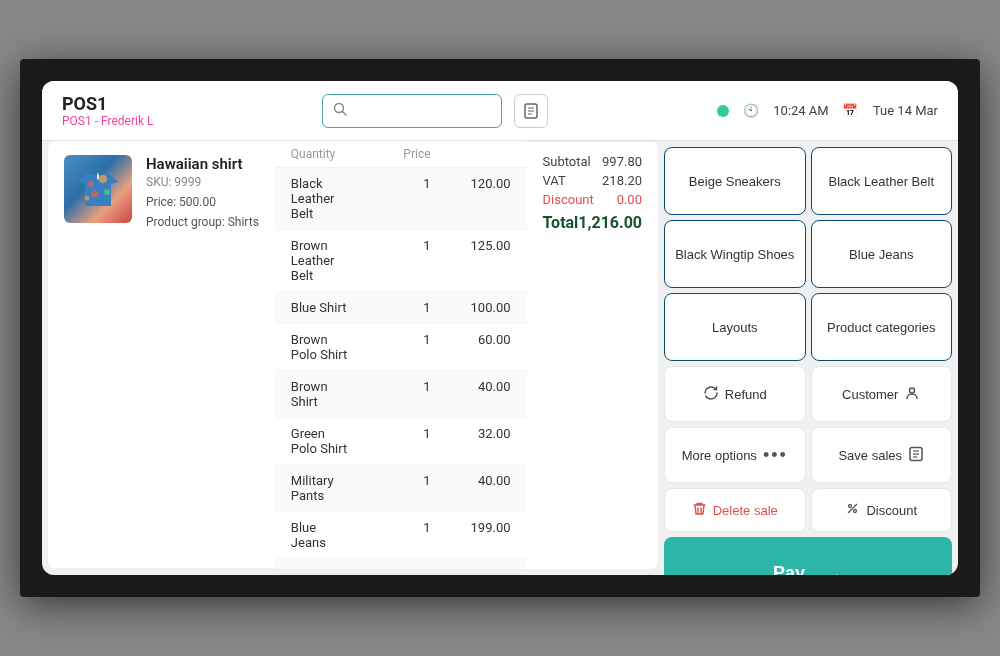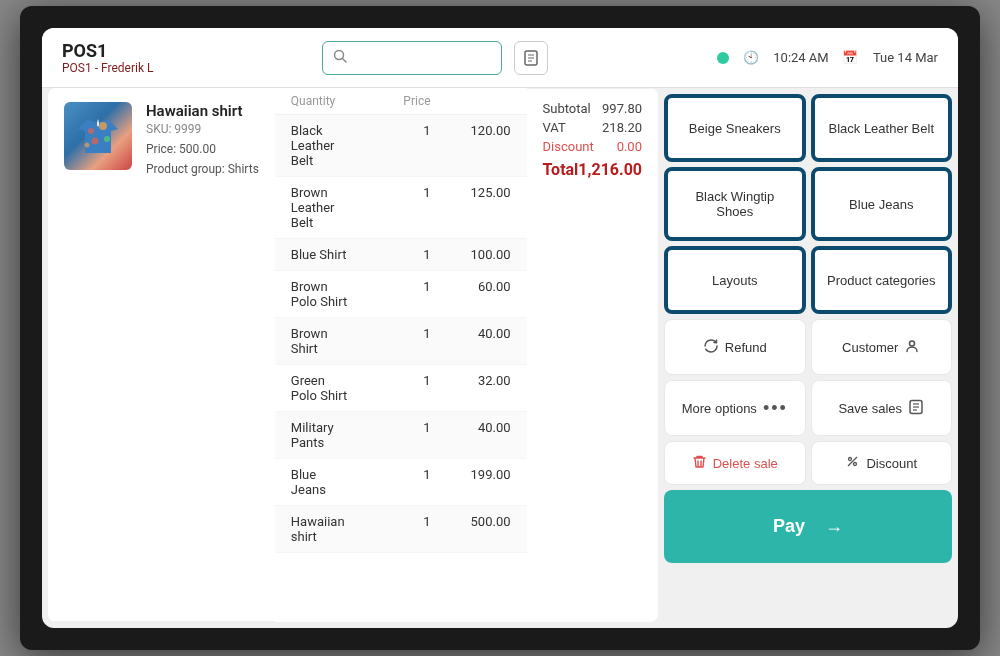--- a/index.html
+++ b/index.html
@@ -6,23 +6,23 @@
     body {
       background: #888;
       display: flex;
       justify-content: center;
       align-items: center;
       height: 100vh;
       font-family: -apple-system, BlinkMacSystemFont, 'Segoe UI', Roboto, sans-serif;
     }
     .device {
       width: 960px;
-      height: 644px;
+      height: 538px;
       background: #1a1a1a;
-      border-radius: 12px;
+      border-radius: 4px;
       padding: 22px;
       box-shadow: 0 8px 40px rgba(0,0,0,0.6);
     }
     .screen {
       width: 100%;
       height: 100%;
       background: #f0f0f0;
       border-radius: 12px;
       overflow: hidden;
       display: flex;
@@ -38,21 +38,21 @@
       min-height: 60px;
     }
     .header-left { flex: 0 0 auto; }
     .header-pos-title {
       font-size: 18px;
       font-weight: 700;
       color: #222;
     }
     .header-pos-sub {
       font-size: 12px;
-      color: #7f1d1d;
+      color: #ec4899;
     }
     .header-center {
       flex: 1;
       display: flex;
       justify-content: center;
       gap: 12px;
     }
     .search-box {
       width: 180px;
       height: 34px;
@@ -177,41 +177,41 @@
     }
     .totals-row {
       display: flex;
       justify-content: space-between;
       margin-bottom: 4px;
     }
     .totals-row.discount { color: #e05050; }
     .totals-row.total {
       font-size: 16px;
       font-weight: 700;
-      color: #b91c1c;
+      color: #14532d;
       margin-top: 6px;
       align-items: center;
     }
     
     .right-panel {
       width: 300px;
       flex-shrink: 0;
       display: flex;
       flex-direction: column;
       padding: 6px 6px 6px 6px;
       gap: 5px;
     }
     .grid-2 {
       display: grid;
       grid-template-columns: 1fr 1fr;
       gap: 5px;
     }
     .product-btn {
       background: #fff;
-      border: 4px solid #0c4a6e;
+      border: 1px solid #0c4a6e;
       border-radius: 8px;
       padding: 18px 10px;
       text-align: center;
       font-size: 13px;
       color: #333;
       cursor: pointer;
       min-height: 68px;
       display: flex;
       align-items: center;
       justify-content: center;

